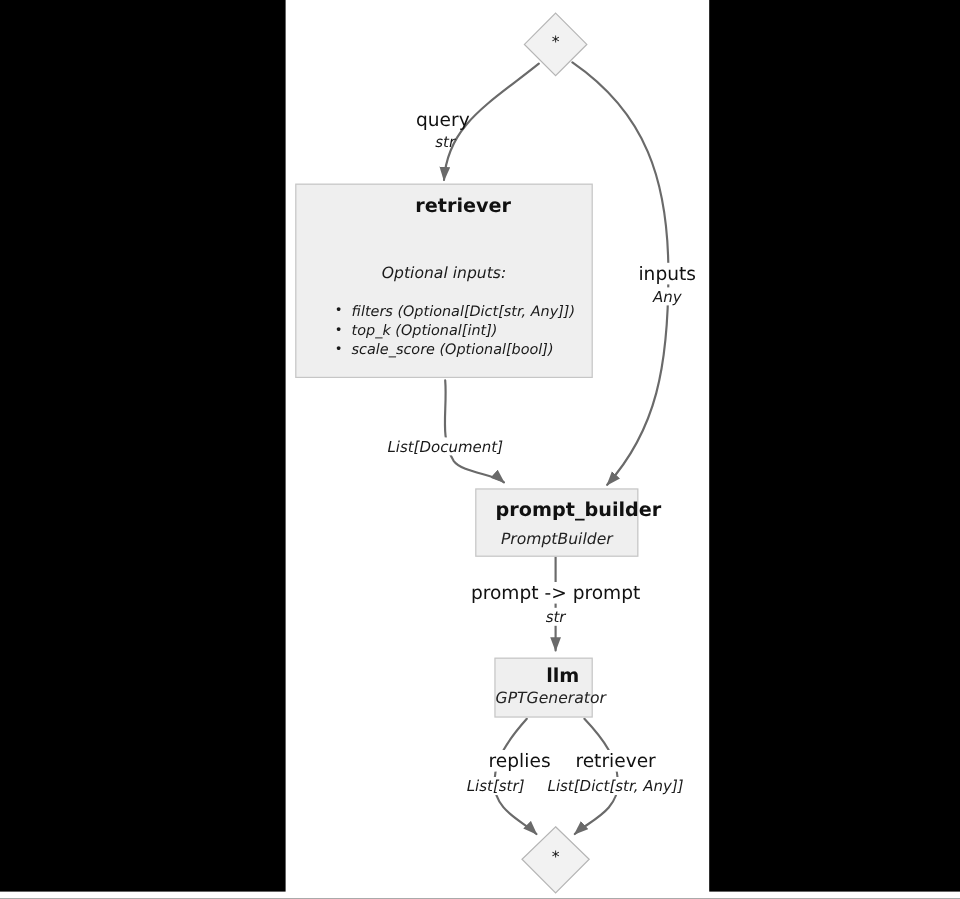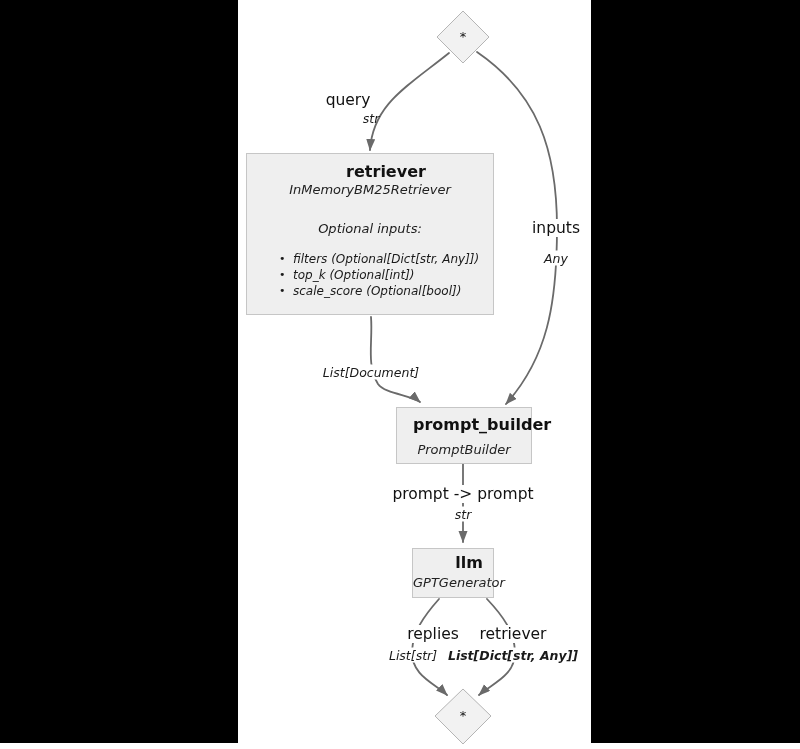--- a/index.html
+++ b/index.html
@@ -75,21 +75,20 @@
 
     <polygon points="463,11 489,37 463,63 437,37" fill="#f2f2f2" stroke="#b5b5b5" stroke-width="1"></polygon>
     <polygon points="463,689 491,716 463,744 435,716" fill="#f2f2f2" stroke="#b5b5b5" stroke-width="1"></polygon>
   </svg>
 
   <span class="dlabel" style="left:463px; top:36px;">*</span>
   <span class="dlabel" style="left:463px; top:715px;">*</span>
 
   <div class="cbox" id="box-retriever">
     <div class="node-title">retriever</div>
-    <div class="node-sub">InMemoryBM25Retriever</div>
     <div class="opt-head">Optional inputs:</div>
     <ul class="opt-list">
       <li>
         <span class="bullet">•</span>
         <span>filters (Optional[Dict[str, Any]])</span>
       </li>
       <li>
         <span class="bullet">•</span>
         <span>top_k (Optional[int])</span>
       </li>
@@ -103,30 +102,30 @@
   <div class="cbox" id="box-prompt-builder">
     <div class="node-title">prompt_builder</div>
     <div class="node-sub">PromptBuilder</div>
   </div>
 
   <div class="cbox" id="box-llm">
     <div class="node-title">llm</div>
     <div class="node-sub">GPTGenerator</div>
   </div>
 
-  <span class="elabel ename nobg" style="left:348px; top:100px;">query</span>
+  <span class="elabel ename nobg" style="left:369px; top:100px;">query</span>
   <span class="elabel etype nobg" style="left:371px; top:118px;">str</span>
 
   <span class="elabel ename" style="left:556px; top:228px;">inputs</span>
-  <span class="elabel etype" style="left:556px; top:258px;text-align:center;">Any</span>
+  <span class="elabel etype" style="left:556px; top:247px;text-align:center;">Any</span>
 
   <span class="elabel etype" style="left:371px; top:372px;">List[Document]</span>
 
   <span class="elabel ename" style="left:463px; top:494px;">prompt -&gt; prompt</span>
   <span class="elabel etype" style="left:463px; top:514px;">str</span>
 
   <span class="elabel ename" style="left:433px; top:634px;">replies</span>
   <span class="elabel etype" style="left:413px; top:655px;">List[str]</span>
 
   <span class="elabel ename" style="left:513px; top:634px;">retriever</span>
-  <span class="elabel etype" style="left:513px; top:655px;font-weight:bold;">List[Dict[str, Any]]</span>
+  <span class="elabel etype" style="left:513px; top:655px;">List[Dict[str, Any]]</span>
 
 </div>
 
 </body></html>

